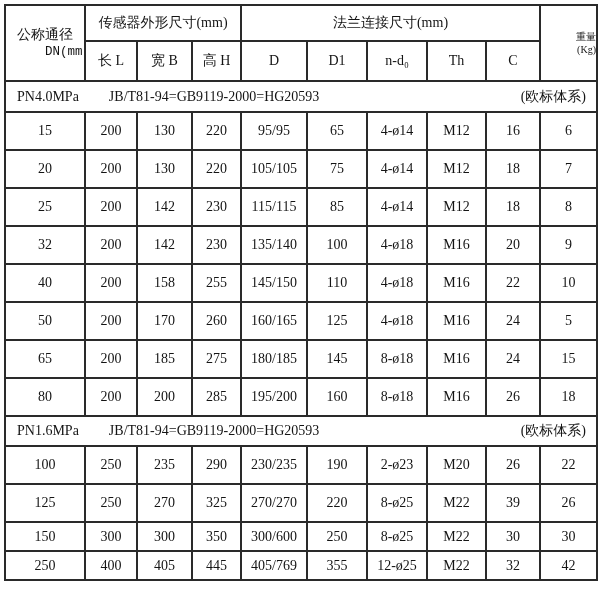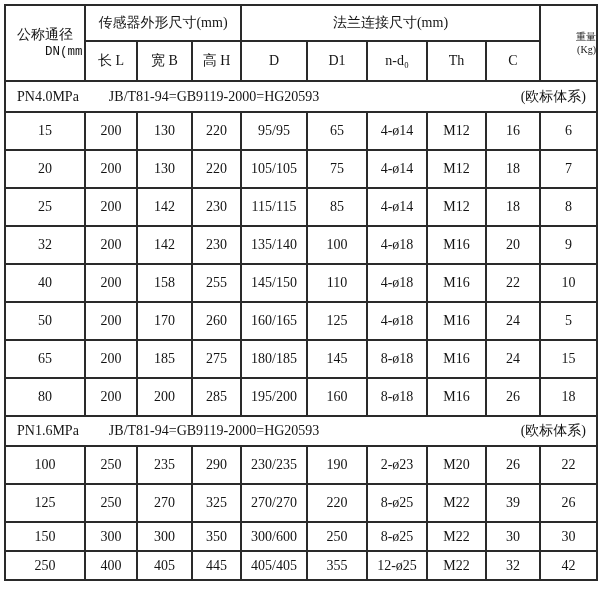--- a/index.html
+++ b/index.html
@@ -253,21 +253,21 @@
           <td>8-ø25</td>
           <td>M22</td>
           <td>30</td>
           <td>30</td>
         </tr>
         <tr class="data-row short">
           <td>250</td>
           <td>400</td>
           <td>405</td>
           <td>445</td>
-          <td>405/405</td>
+          <td>405/769</td>
           <td>355</td>
           <td>12-ø25</td>
           <td>M22</td>
           <td>32</td>
           <td>42</td>
         </tr>
       </tbody>
   </table>
 </div>
 

